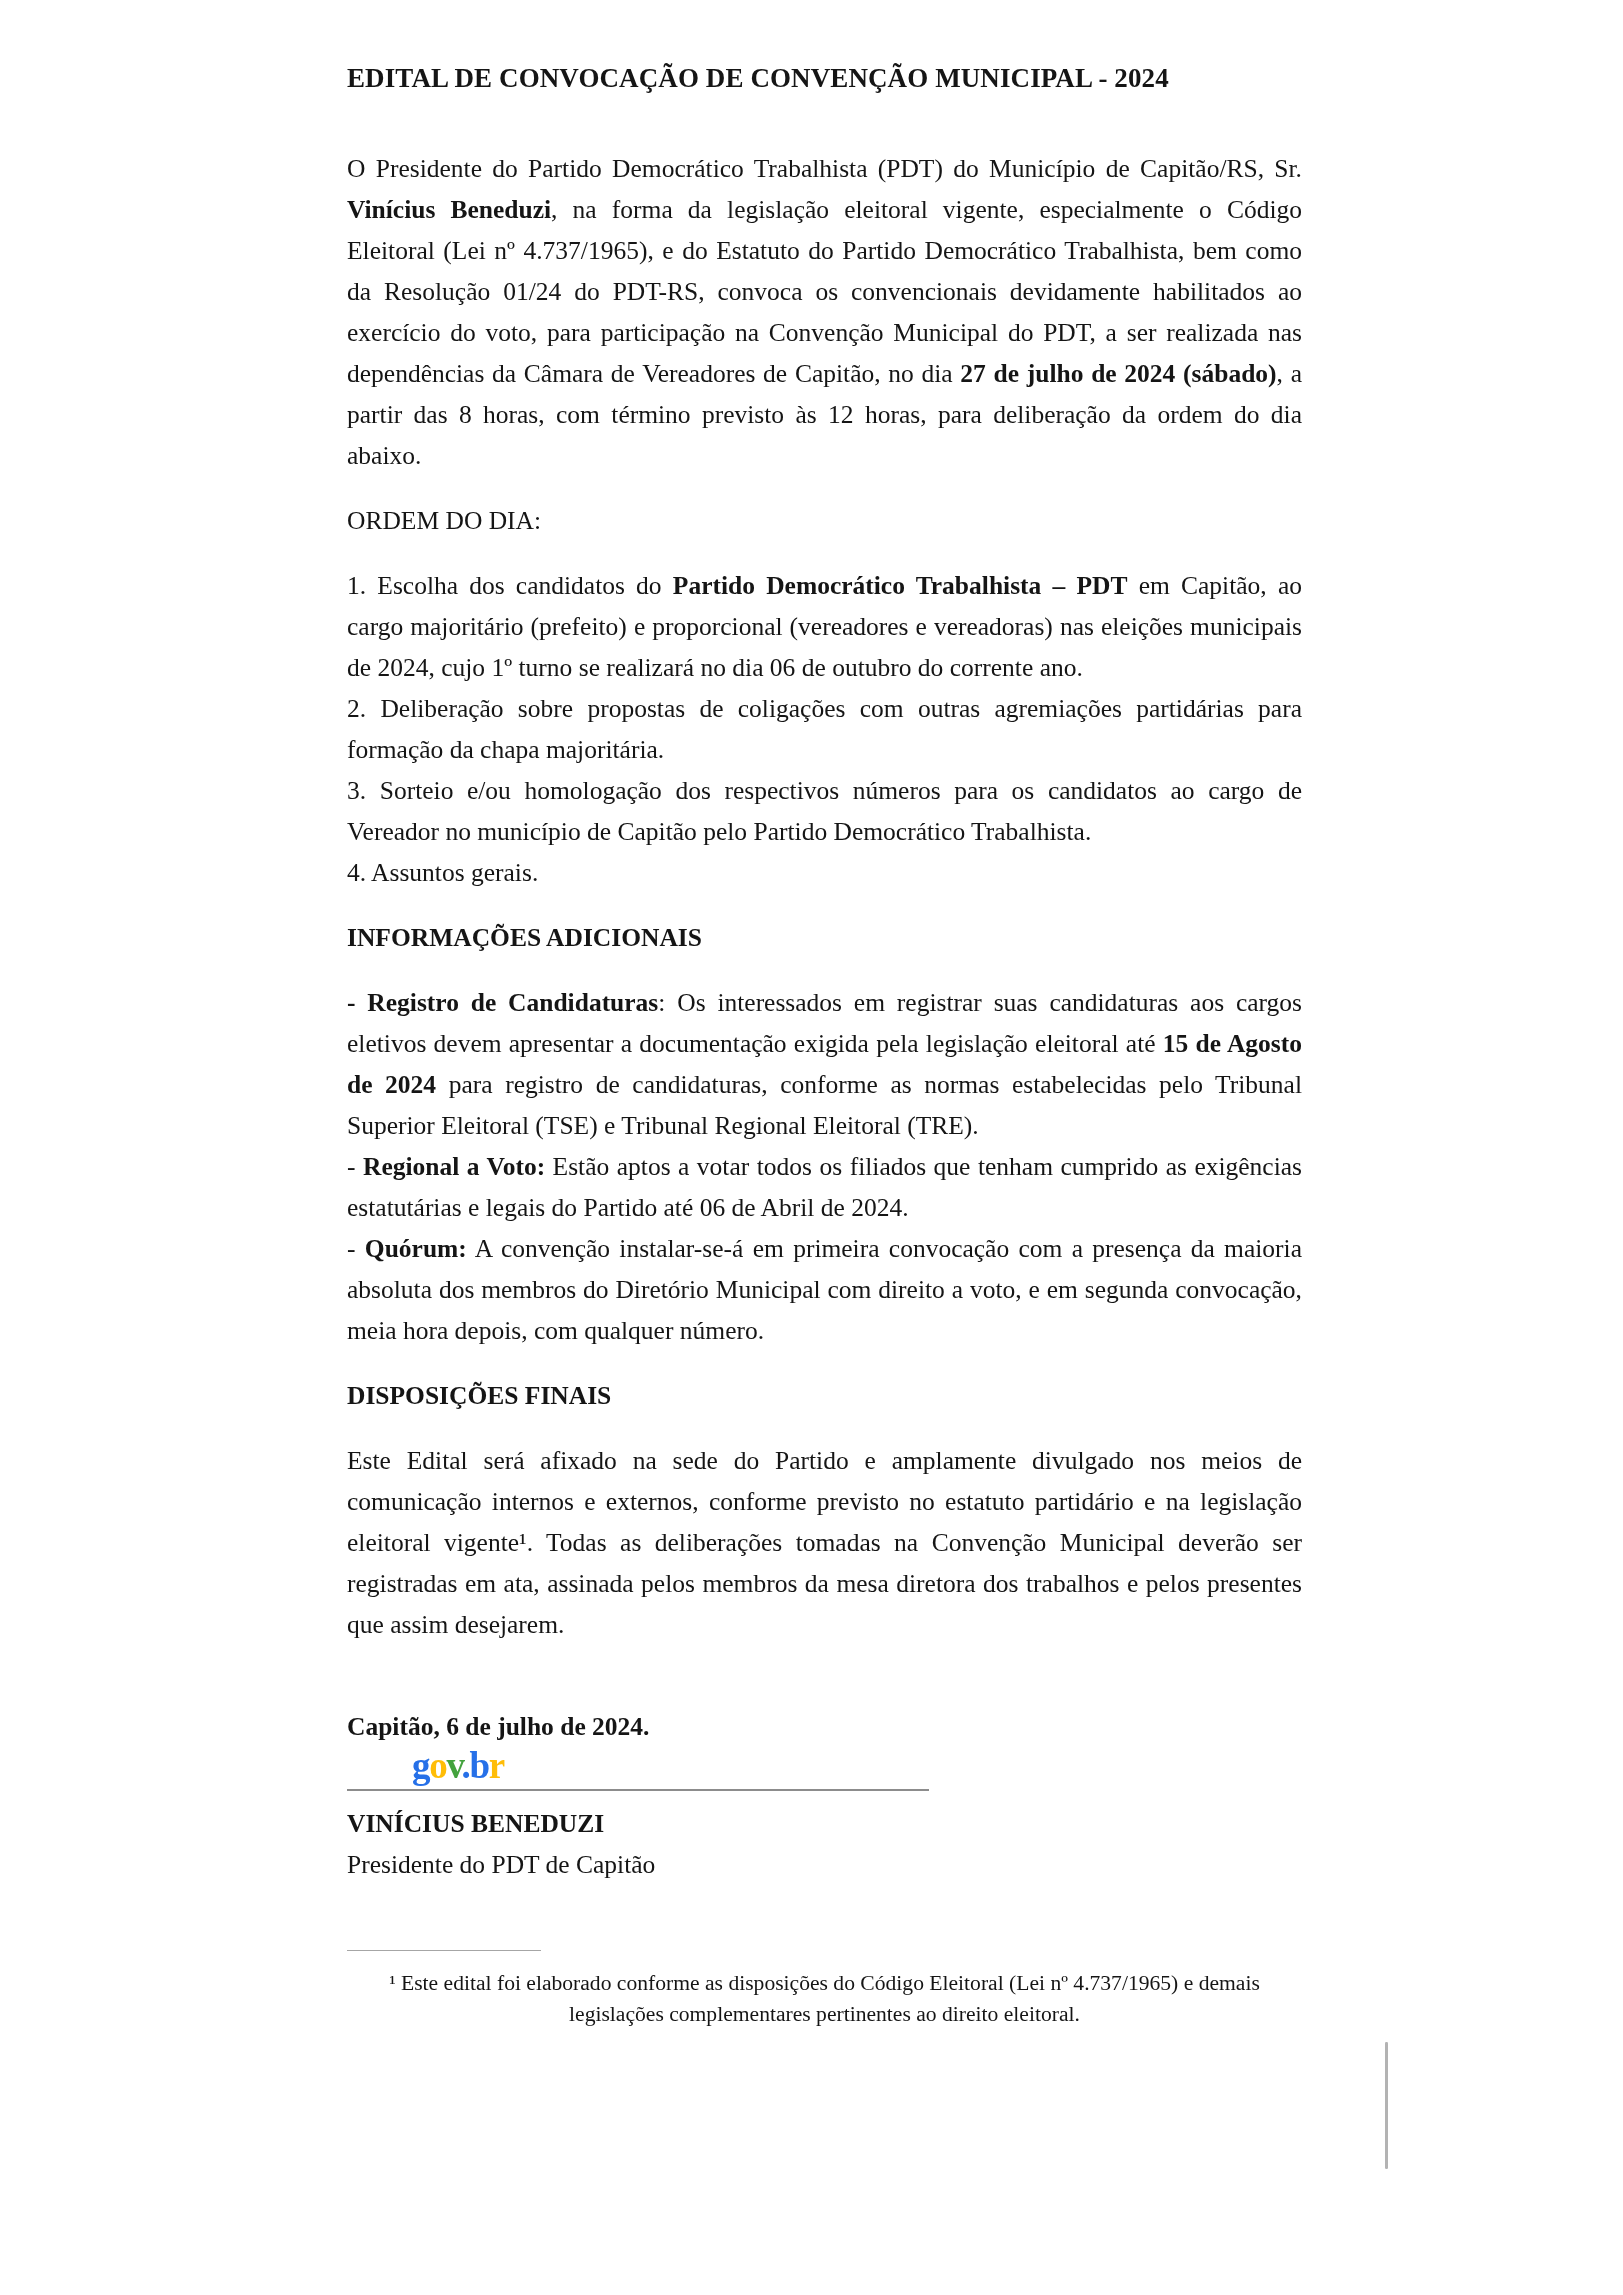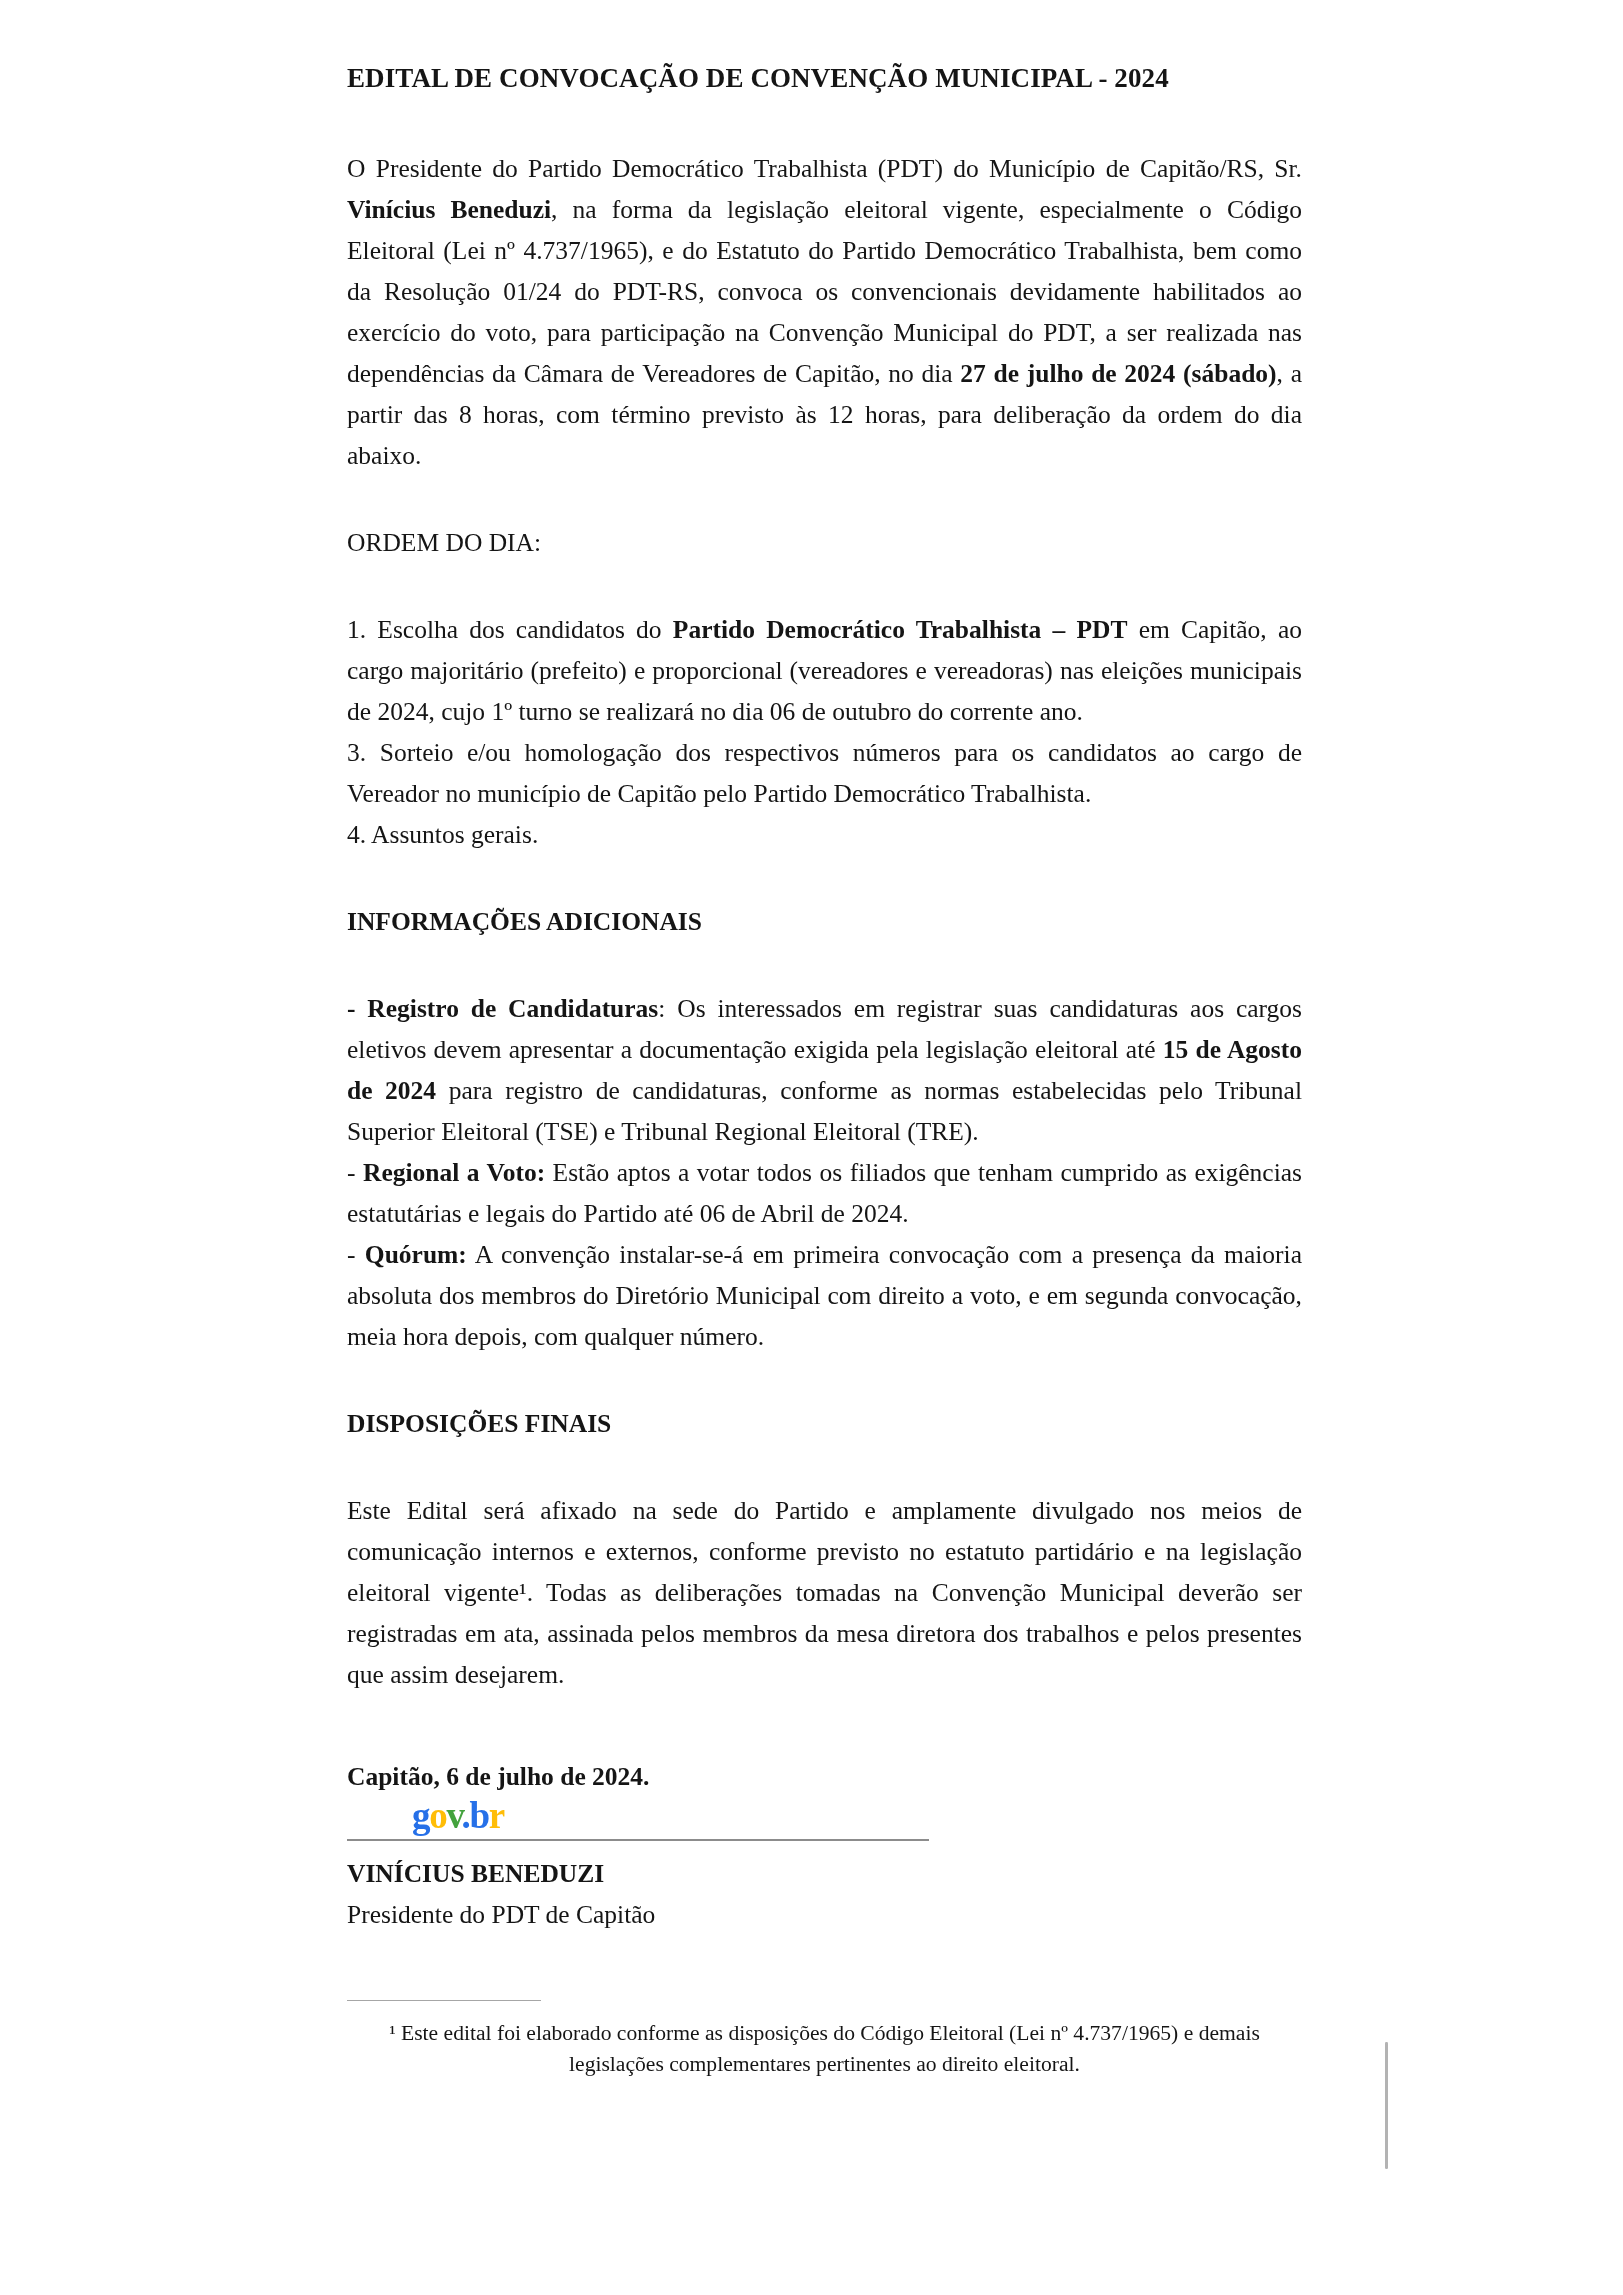--- a/index.html
+++ b/index.html
@@ -12,21 +12,21 @@
     font-family:"Liberation Serif","DejaVu Serif",serif;
     font-size:25.5px;line-height:41px;color:#151515;
   }
   h1.doc-title{
     font-size:27px;line-height:41px;font-weight:bold;
     margin:0 0 49px 0;letter-spacing:0.1px;
   }
   p{margin:0;}
   .j{text-align:justify;}
   b{font-weight:bold;}
-  .sect{margin-top:46px;}
+  .sect{margin-top:24px;}
   .h-bold{font-weight:bold;}
   .h-reg{font-weight:normal;}
   .closing-date{margin-top:61px;font-weight:bold;}
   .sig-stamp{
     display:flex;align-items:center;
     padding-left:65px;margin-top:0;
     font-family:"Liberation Sans","DejaVu Sans",sans-serif;
     font-size:17.7px;line-height:19px;color:#3a3a3a;
   }
   .govbr-logo{
@@ -60,20 +60,21 @@
 <div class="page">
 
   <h1 class="doc-title">EDITAL DE CONVOCAÇÃO DE CONVENÇÃO MUNICIPAL - 2024</h1>
 
   <p class="j"><span>O Presidente do Partido Democrático Trabalhista (PDT) do Município de Capitão/RS, Sr. </span><b>Vinícius Beneduzi</b><span>, na forma da legislação eleitoral vigente, especialmente o Código Eleitoral (Lei nº 4.737/1965), e do Estatuto do Partido Democrático Trabalhista, bem como da Resolução 01/24 do PDT-RS, convoca os convencionais devidamente habilitados ao exercício do voto, para participação na Convenção Municipal do PDT, a ser realizada nas dependências da Câmara de Vereadores de Capitão, no dia </span><b>27 de julho de 2024 (sábado)</b><span>, a partir das 8 horas, com término previsto às 12 horas, para deliberação da ordem do dia abaixo.</span></p>
 
   <p class="sect h-reg">ORDEM DO DIA:</p>
 
   <div class="sect">
     <p class="j"><span>1. Escolha dos candidatos do </span><b>Partido Democrático Trabalhista – PDT</b><span> em Capitão, ao cargo majoritário (prefeito) e proporcional (vereadores e vereadoras) nas eleições municipais de 2024, cujo 1º turno se realizará no dia 06 de outubro do corrente ano.</span></p>
+    <p class="j"><span>2. Deliberação sobre propostas de coligações com outras agremiações partidárias para formação da chapa majoritária.</span></p>
     <p class="j"><span>3. Sorteio e/ou homologação dos respectivos números para os candidatos ao cargo de Vereador no município de Capitão pelo Partido Democrático Trabalhista.</span></p>
     <p class="j"><span>4. Assuntos gerais.</span></p>
   </div>
 
   <p class="sect h-bold">INFORMAÇÕES ADICIONAIS</p>
 
   <div class="sect">
     <p class="j"><b>- Registro de Candidaturas</b><span>: Os interessados em registrar suas candidaturas aos cargos eletivos devem apresentar a documentação exigida pela legislação eleitoral até </span><b>15 de Agosto de 2024</b><span> para registro de candidaturas, conforme as normas estabelecidas pelo Tribunal Superior Eleitoral (TSE) e Tribunal Regional Eleitoral (TRE).</span></p>
     <p class="j"><span>- </span><b>Regional a Voto:</b><span> Estão aptos a votar todos os filiados que tenham cumprido as exigências estatutárias e legais do Partido até 06 de Abril de 2024.</span></p>
     <p class="j"><span>- </span><b>Quórum:</b><span> A convenção instalar-se-á em primeira convocação com a presença da maioria absoluta dos membros do Diretório Municipal com direito a voto, e em segunda convocação, meia hora depois, com qualquer número.</span></p>

